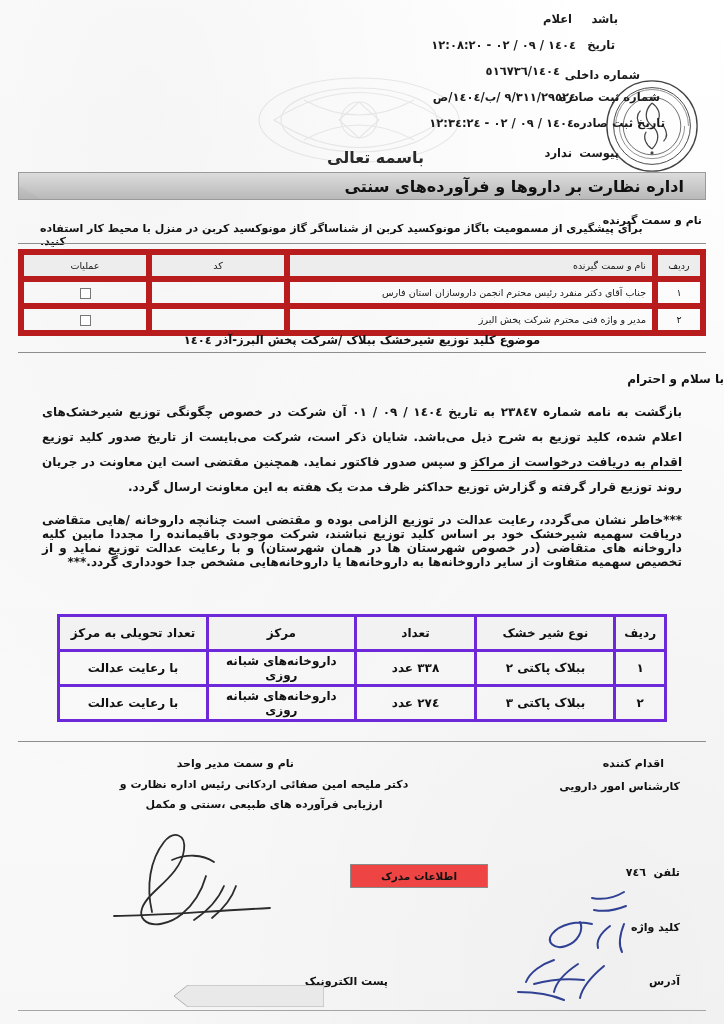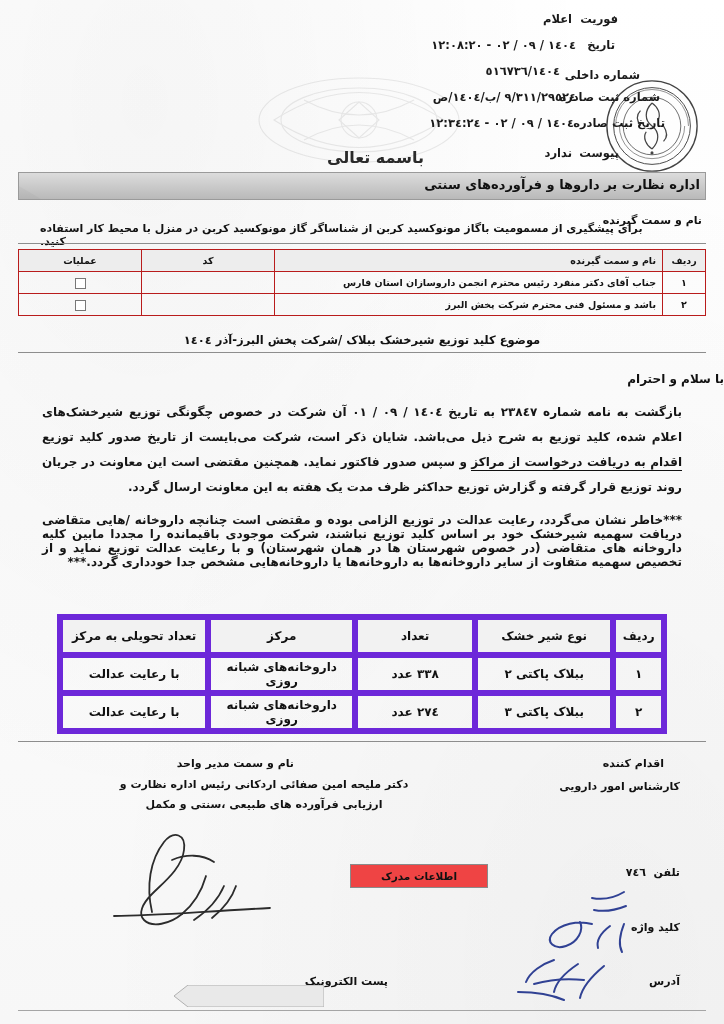--- a/index.html
+++ b/index.html
@@ -91,22 +91,22 @@
   #banner-shape {
     position: absolute;
     top: 0; right: 0;
     height: 100%;
     width: 100%;
     clip-path: polygon(0 0, 100% 0, 100% 100%, 22px 100%, 0 50%);
   }
   #banner-title {
     position: absolute;
     top: 177px;
-    right: 24px;
-    font-size: 13px;
+    right: 40px;
+    font-size: 16px;
     font-weight: bold;
     color: #111;
   }
 
   
   #recipient-label {
     position: absolute;
     top: 214px;
     right: 22px;
     font-size: 11px;
@@ -133,23 +133,23 @@
   
   #recipient-table {
     position: absolute;
     top: 249px;
     right: 18px;
     width: 688px;
     border-collapse: collapse;
     font-size: 9.5px;
   }
   #recipient-table th, #recipient-table td {
-    border: 1px solid #b91c1c;
+    border: 6px solid #b91c1c;
     padding: 3px 6px;
-    font-weight: bold;
+    font-weight: normal;
     color: #141414;
     height: 15px;
   }
   #recipient-table th { background: #ededed; font-size: 9.5px; }
   .col-radif { width: 30px; text-align: center; }
   .col-name  { text-align: right; }
   .col-code  { width: 120px; text-align: center; }
   .col-ops   { width: 110px; text-align: center; }
   .chk {
     display: inline-block;
@@ -217,21 +217,21 @@
   
   #data-table {
     position: absolute;
     top: 614px;
     right: 57px;
     width: 610px;
     border-collapse: collapse;
     font-size: 12px;
   }
   #data-table th, #data-table td {
-    border: 6px solid #6d28d9;
+    border: 3px solid #6d28d9;
     height: 30px;
     text-align: center;
     font-weight: bold;
     color: #111;
   }
   #data-table th { background: #f2f2f2; }
   #dt-c0 { width: 52px; }
   #dt-c1 { width: 150px; }
   #dt-c2 { width: 130px; }
   #dt-c3 { width: 155px; }
@@ -321,21 +321,21 @@
         <ellipse cx="115" cy="60" rx="100" ry="42"></ellipse>
         <ellipse cx="115" cy="60" rx="78" ry="32"></ellipse>
         <path d="M30 60 Q115 5 200 60 Q115 115 30 60 Z"></path>
         <path d="M60 40 Q115 70 170 40"></path>
         <path d="M60 80 Q115 50 170 80"></path>
         <circle cx="115" cy="60" r="18"></circle>
         <path d="M95 60 L115 42 L135 60 L115 78 Z"></path>
       </g>
     </svg>
 
-    <div class="hdr-label" style="top:12px; right:106px;">فوریت</div>
+    <div class="hdr-label" style="top:12px; right:106px;">باشد</div>
     <div class="hdr-value" style="top:12px; right:152px;">اعلام</div>
 
     <div class="hdr-label" style="top:38px; right:109px;">تاریخ</div>
     <div class="hdr-value" style="top:38px; right:148px;">١٤٠٤ / ٠٩ / ٠٢ - ١٢:٠٨:٢٠</div>
 
     <div class="hdr-label" style="top:68px; right:84px;">شماره داخلی</div>
     <div class="hdr-value" style="top:64px; right:164px;">٥١٦٧٣٦/١٤٠٤</div>
 
     <div class="hdr-label" style="top:90px; right:64px;">شماره ثبت صادره</div>
     <div class="hdr-value" style="top:90px; right:148px;">٩/٣١١/٢٩٥٢٤ /ب/١٤٠٤/ص</div>
@@ -390,21 +390,21 @@
     </thead>
     <tbody>
       <tr>
         <td class="col-radif">١</td>
         <td class="col-name">جناب آقای دکتر منفرد رئیس محترم انجمن داروسازان استان فارس</td>
         <td class="col-code"></td>
         <td class="col-ops"><span class="chk"></span></td>
       </tr>
       <tr>
         <td class="col-radif">٢</td>
-        <td class="col-name">باشد و مسئول فنی محترم شرکت پخش البرز</td>
+        <td class="col-name">مدیر و واژه فنی محترم شرکت پخش البرز</td>
         <td class="col-code"></td>
         <td class="col-ops"><span class="chk"></span></td>
       </tr>
     </tbody>
   </table>
 
   <div id="subject-line">موضوع کلید توزیع شیرخشک ببلاک /شرکت پخش البرز-آذر ١٤٠٤</div>
   <div id="hr-under-subject"></div>
 
   <div id="greeting">با سلام و احترام</div>

